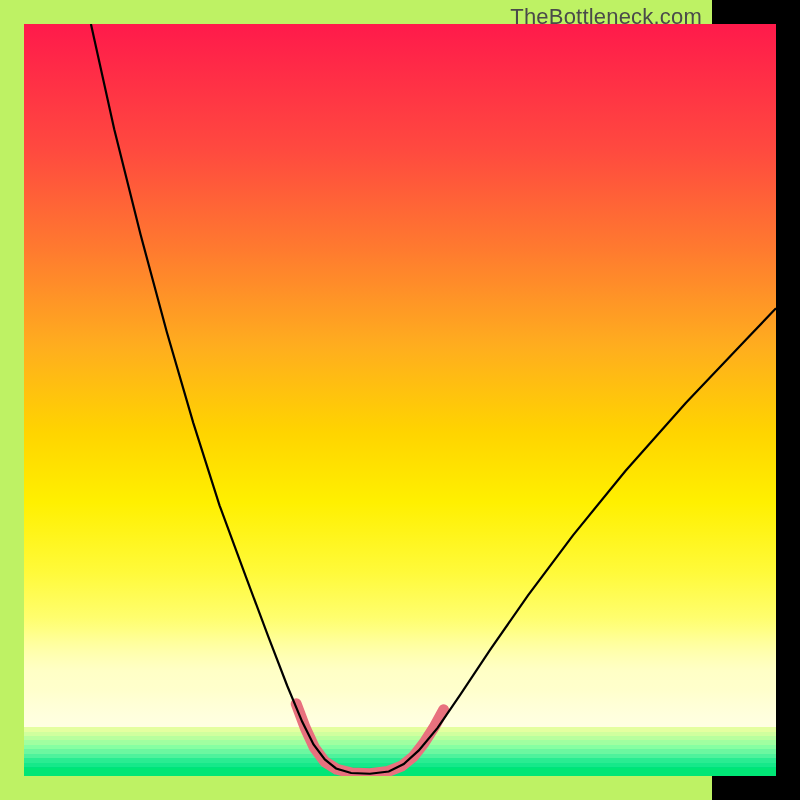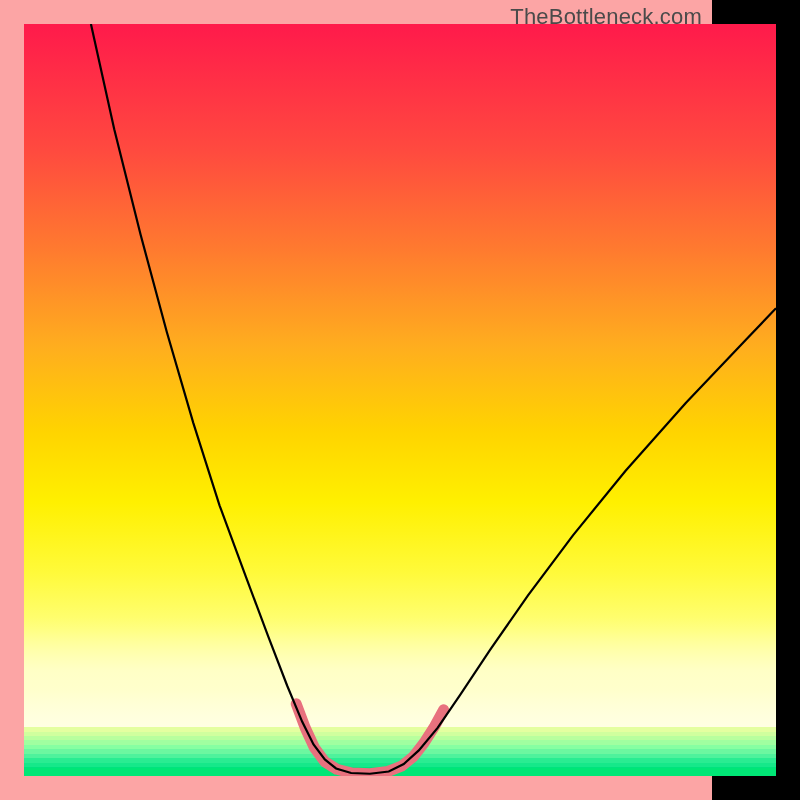--- a/index.html
+++ b/index.html
@@ -1,21 +1,21 @@
 <!DOCTYPE html>
 <html><head>
 <meta charset="utf-8">
 <style>
   * { margin: 0; padding: 0; box-sizing: border-box; }
   html, body { width: 800px; height: 800px; overflow: hidden; background: #000; font-family: Arial, Helvetica, sans-serif; }
   .frame {
     position: absolute;
     left: 0; top: 0;
     width: 712px; height: 800px;
-    background: #fca5a5;
+    background: #bef264;
   }
   .plot-area {
     position: absolute;
     left: 24px;
     top: 24px;
     width: 752px;
     height: 752px;
     overflow: hidden;
   }
   .gradient {

